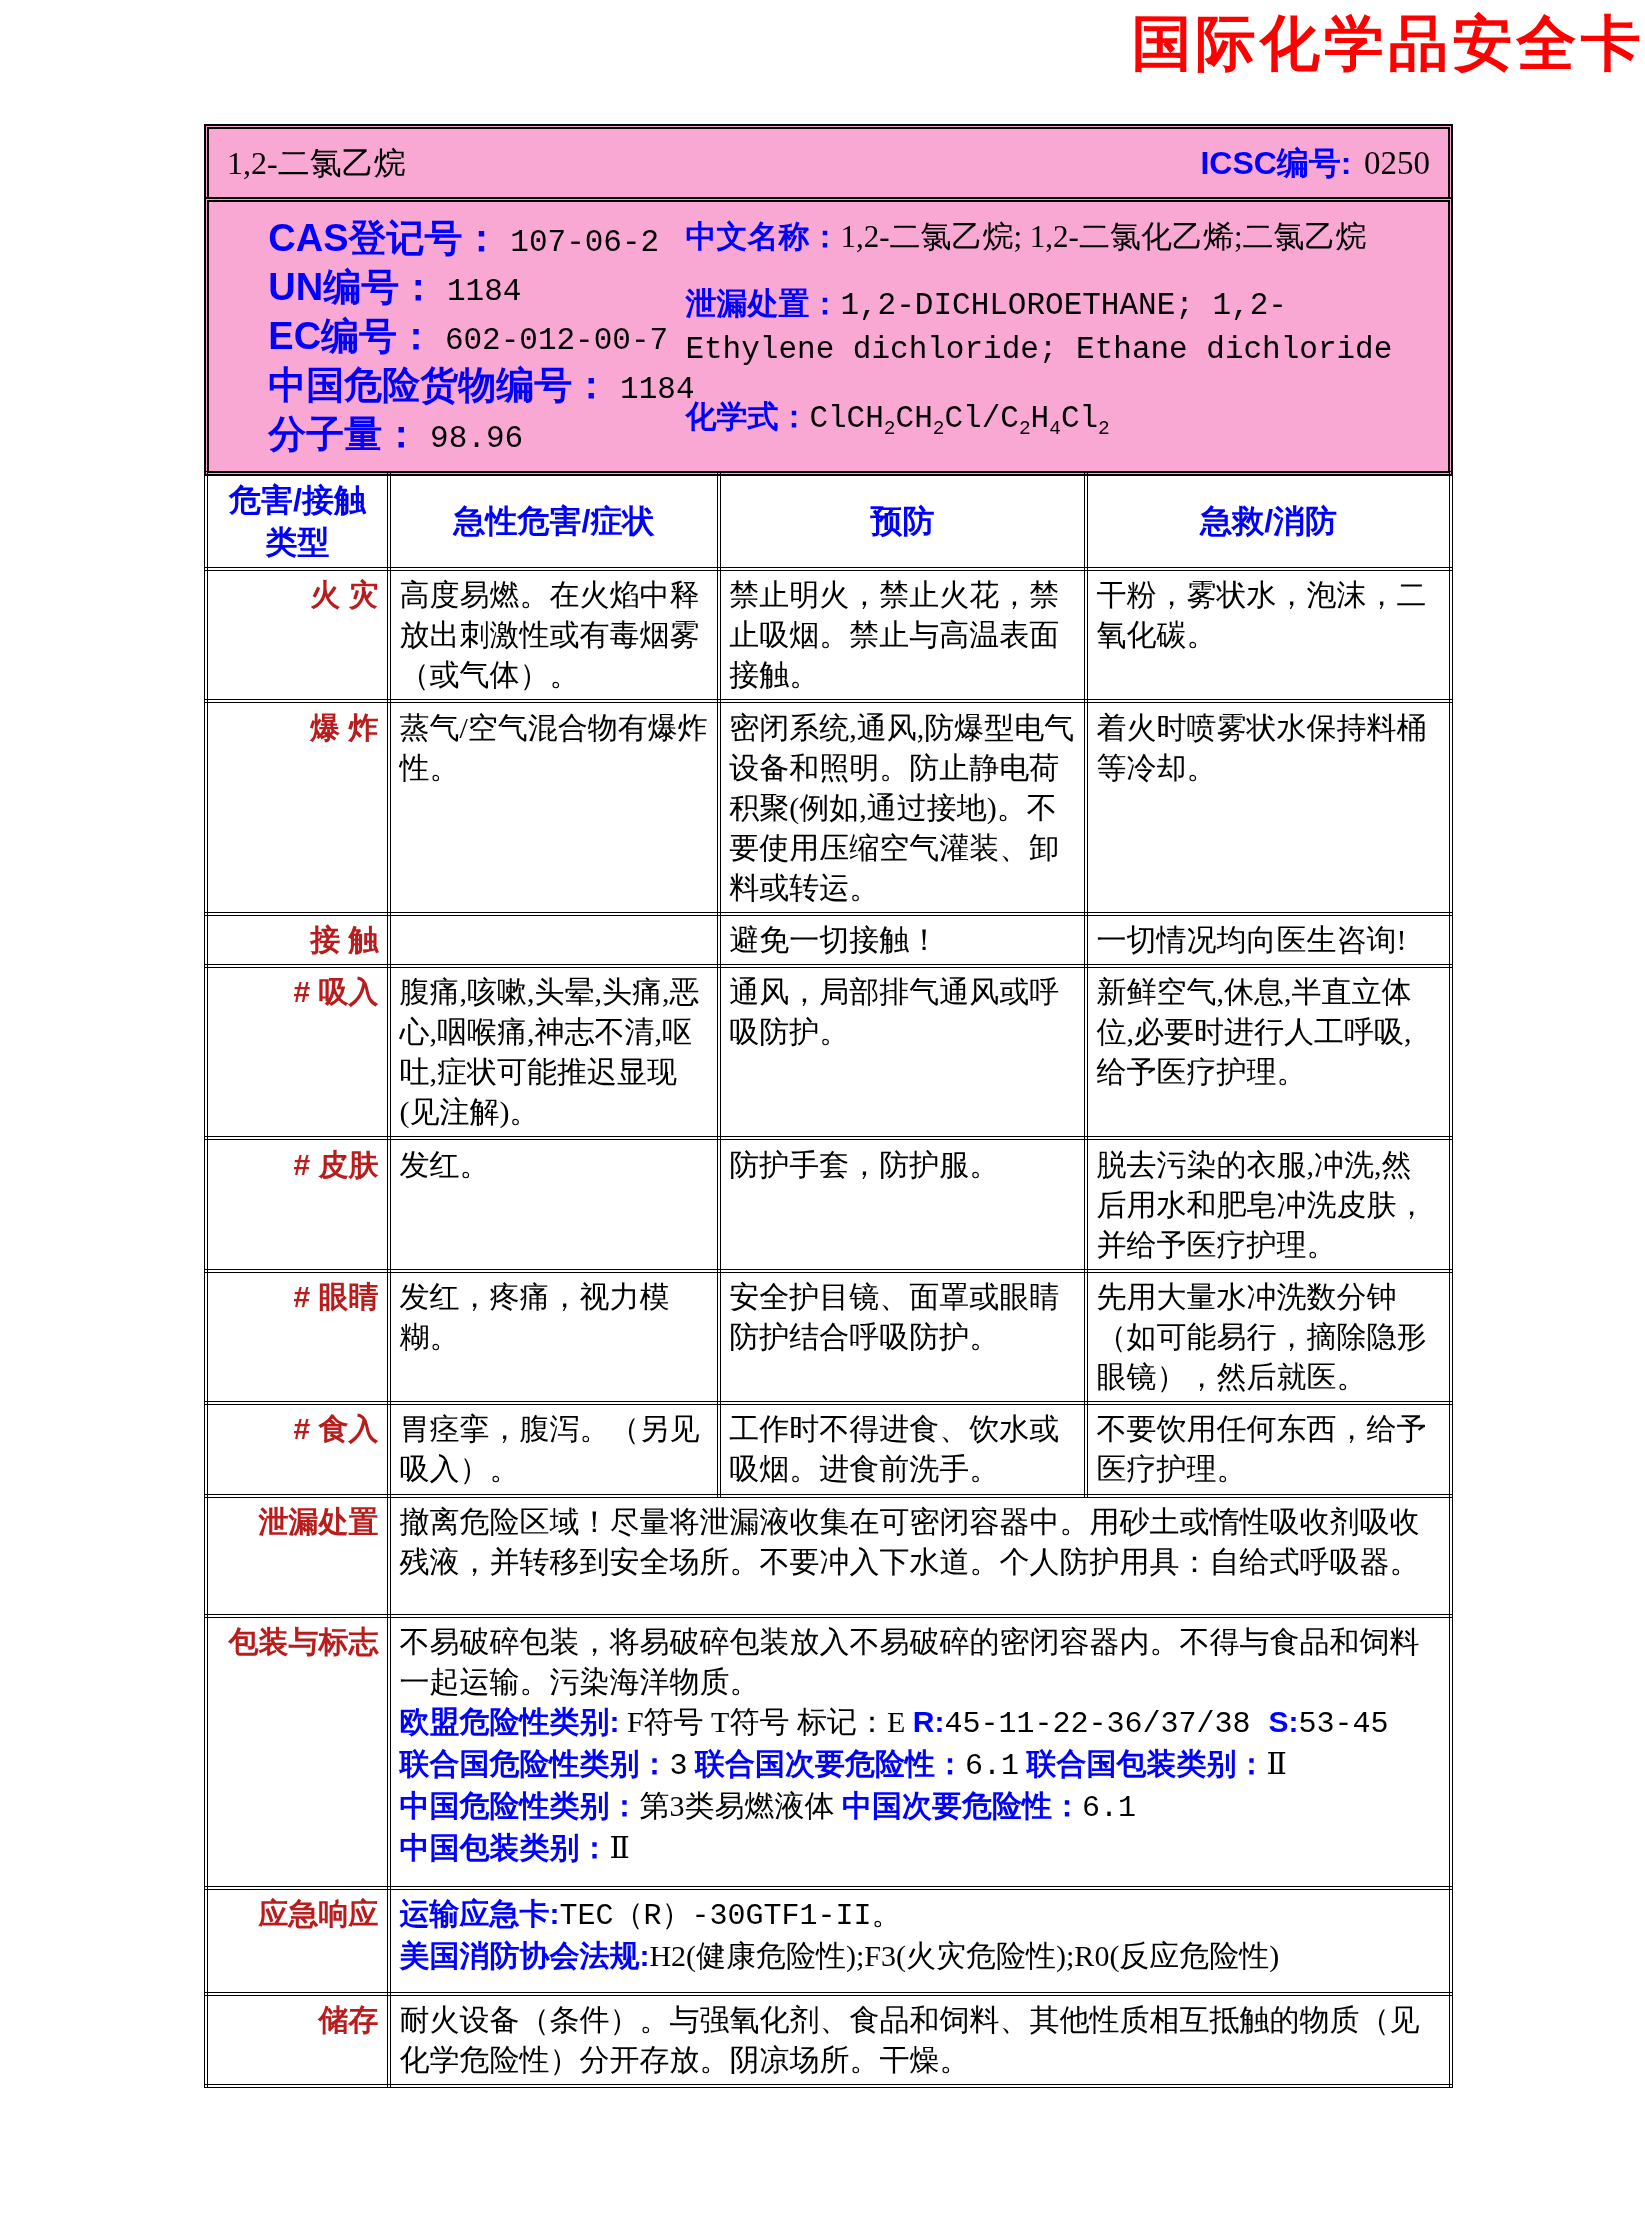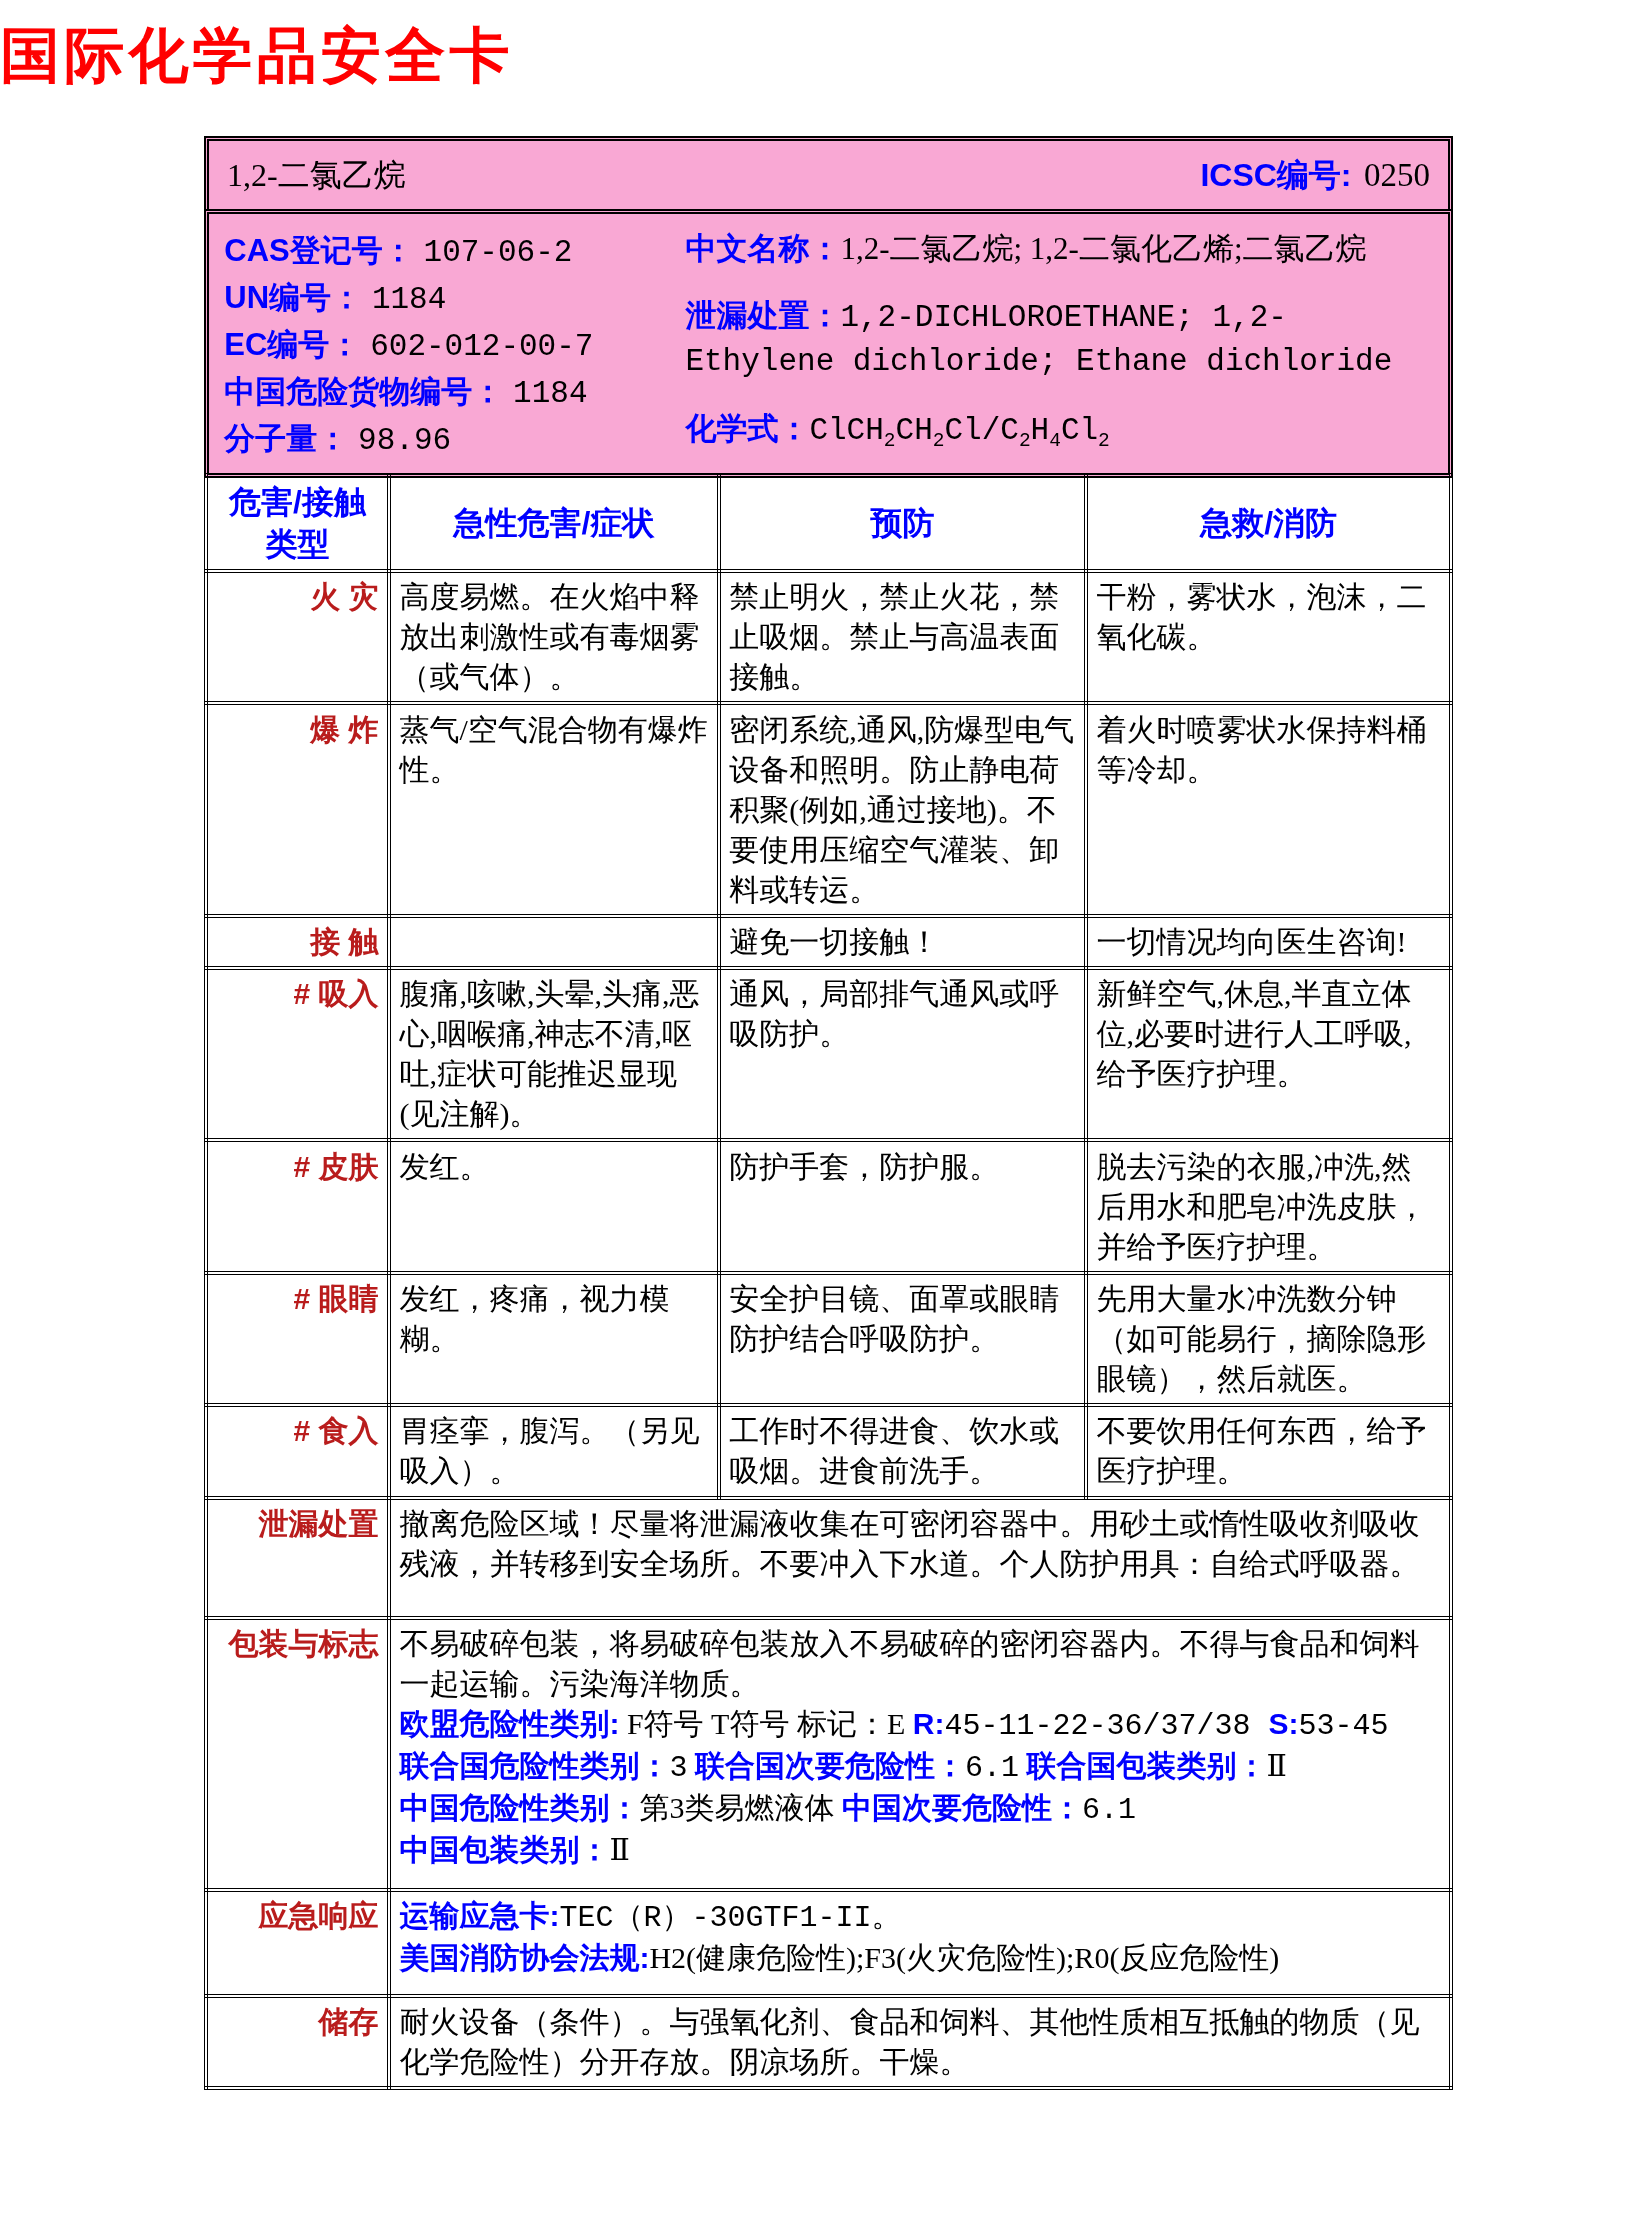--- a/index.html
+++ b/index.html
@@ -3,21 +3,21 @@
 <meta charset="utf-8">
 <style>
   * { margin:0; padding:0; box-sizing:border-box; }
   html,body { background:#fff; }
   body {
     width:1645px; height:2216px; position:relative;
     font-family:"Liberation Serif","DejaVu Serif",serif;
     color:#000;
   }
   .page-title {
-    padding-top:16px; text-align:left;
+    padding-top:4px; text-align:right;
     font-family:"Liberation Sans","DejaVu Sans",sans-serif;
     font-weight:bold; font-size:60px; letter-spacing:4.2px; color:#ff0000;
   }
   .card { width:1249px; margin:39px 0 0 204px; }
   .box { border:5.6px double #000; background:#f9a8d4; }
   .blab {
     color:#0000ff; font-weight:bold;
     font-family:"Liberation Sans","DejaVu Sans",sans-serif;
   }
   .mono { font-family:"Liberation Mono","DejaVu Sans Mono",monospace; }
@@ -26,21 +26,21 @@
   .name-row { display:flex; justify-content:space-between; align-items:center;
               min-height:79px; padding:11px 18px; }
   .chem-name { font-size:32px; }
   .icsc { font-size:32px; white-space:nowrap; }
   .icsc .num { font-size:33px; margin-left:12.5px;font-family:Liberation Serif, serif; }
 
   
   .ids-row { display:flex; margin-top:-5.6px; min-height:265px; padding:8.4px 0 9.8px 0; }
   .ids-left { width:38%; padding:5.6px 4.2px 0 15.3px; }
   .id-line { font-size:31px; line-height:45px; white-space:nowrap; }
-  .id-line .lab { font-size:31px; }
+  .id-line .lab { font-size:38px;margin-left:44px; }
   .id-line .val { font-size:31px; margin-left:9.8px; }
   .ids-right { width:62%; padding:5.6px 12.5px 0 5.6px; font-size:31px; line-height:42px; }
   .ids-right .lab { font-size:31px; }
   .para + .para { margin-top:25px; }
   .formula sub { font-size:19.5px; }
 
   
   table.hazard { width:100%; border-collapse:collapse; table-layout:fixed; margin-top:-5.6px; }
   table.hazard th, table.hazard td {
     border:4.9px double #000; padding:4.2px 8.4px;

